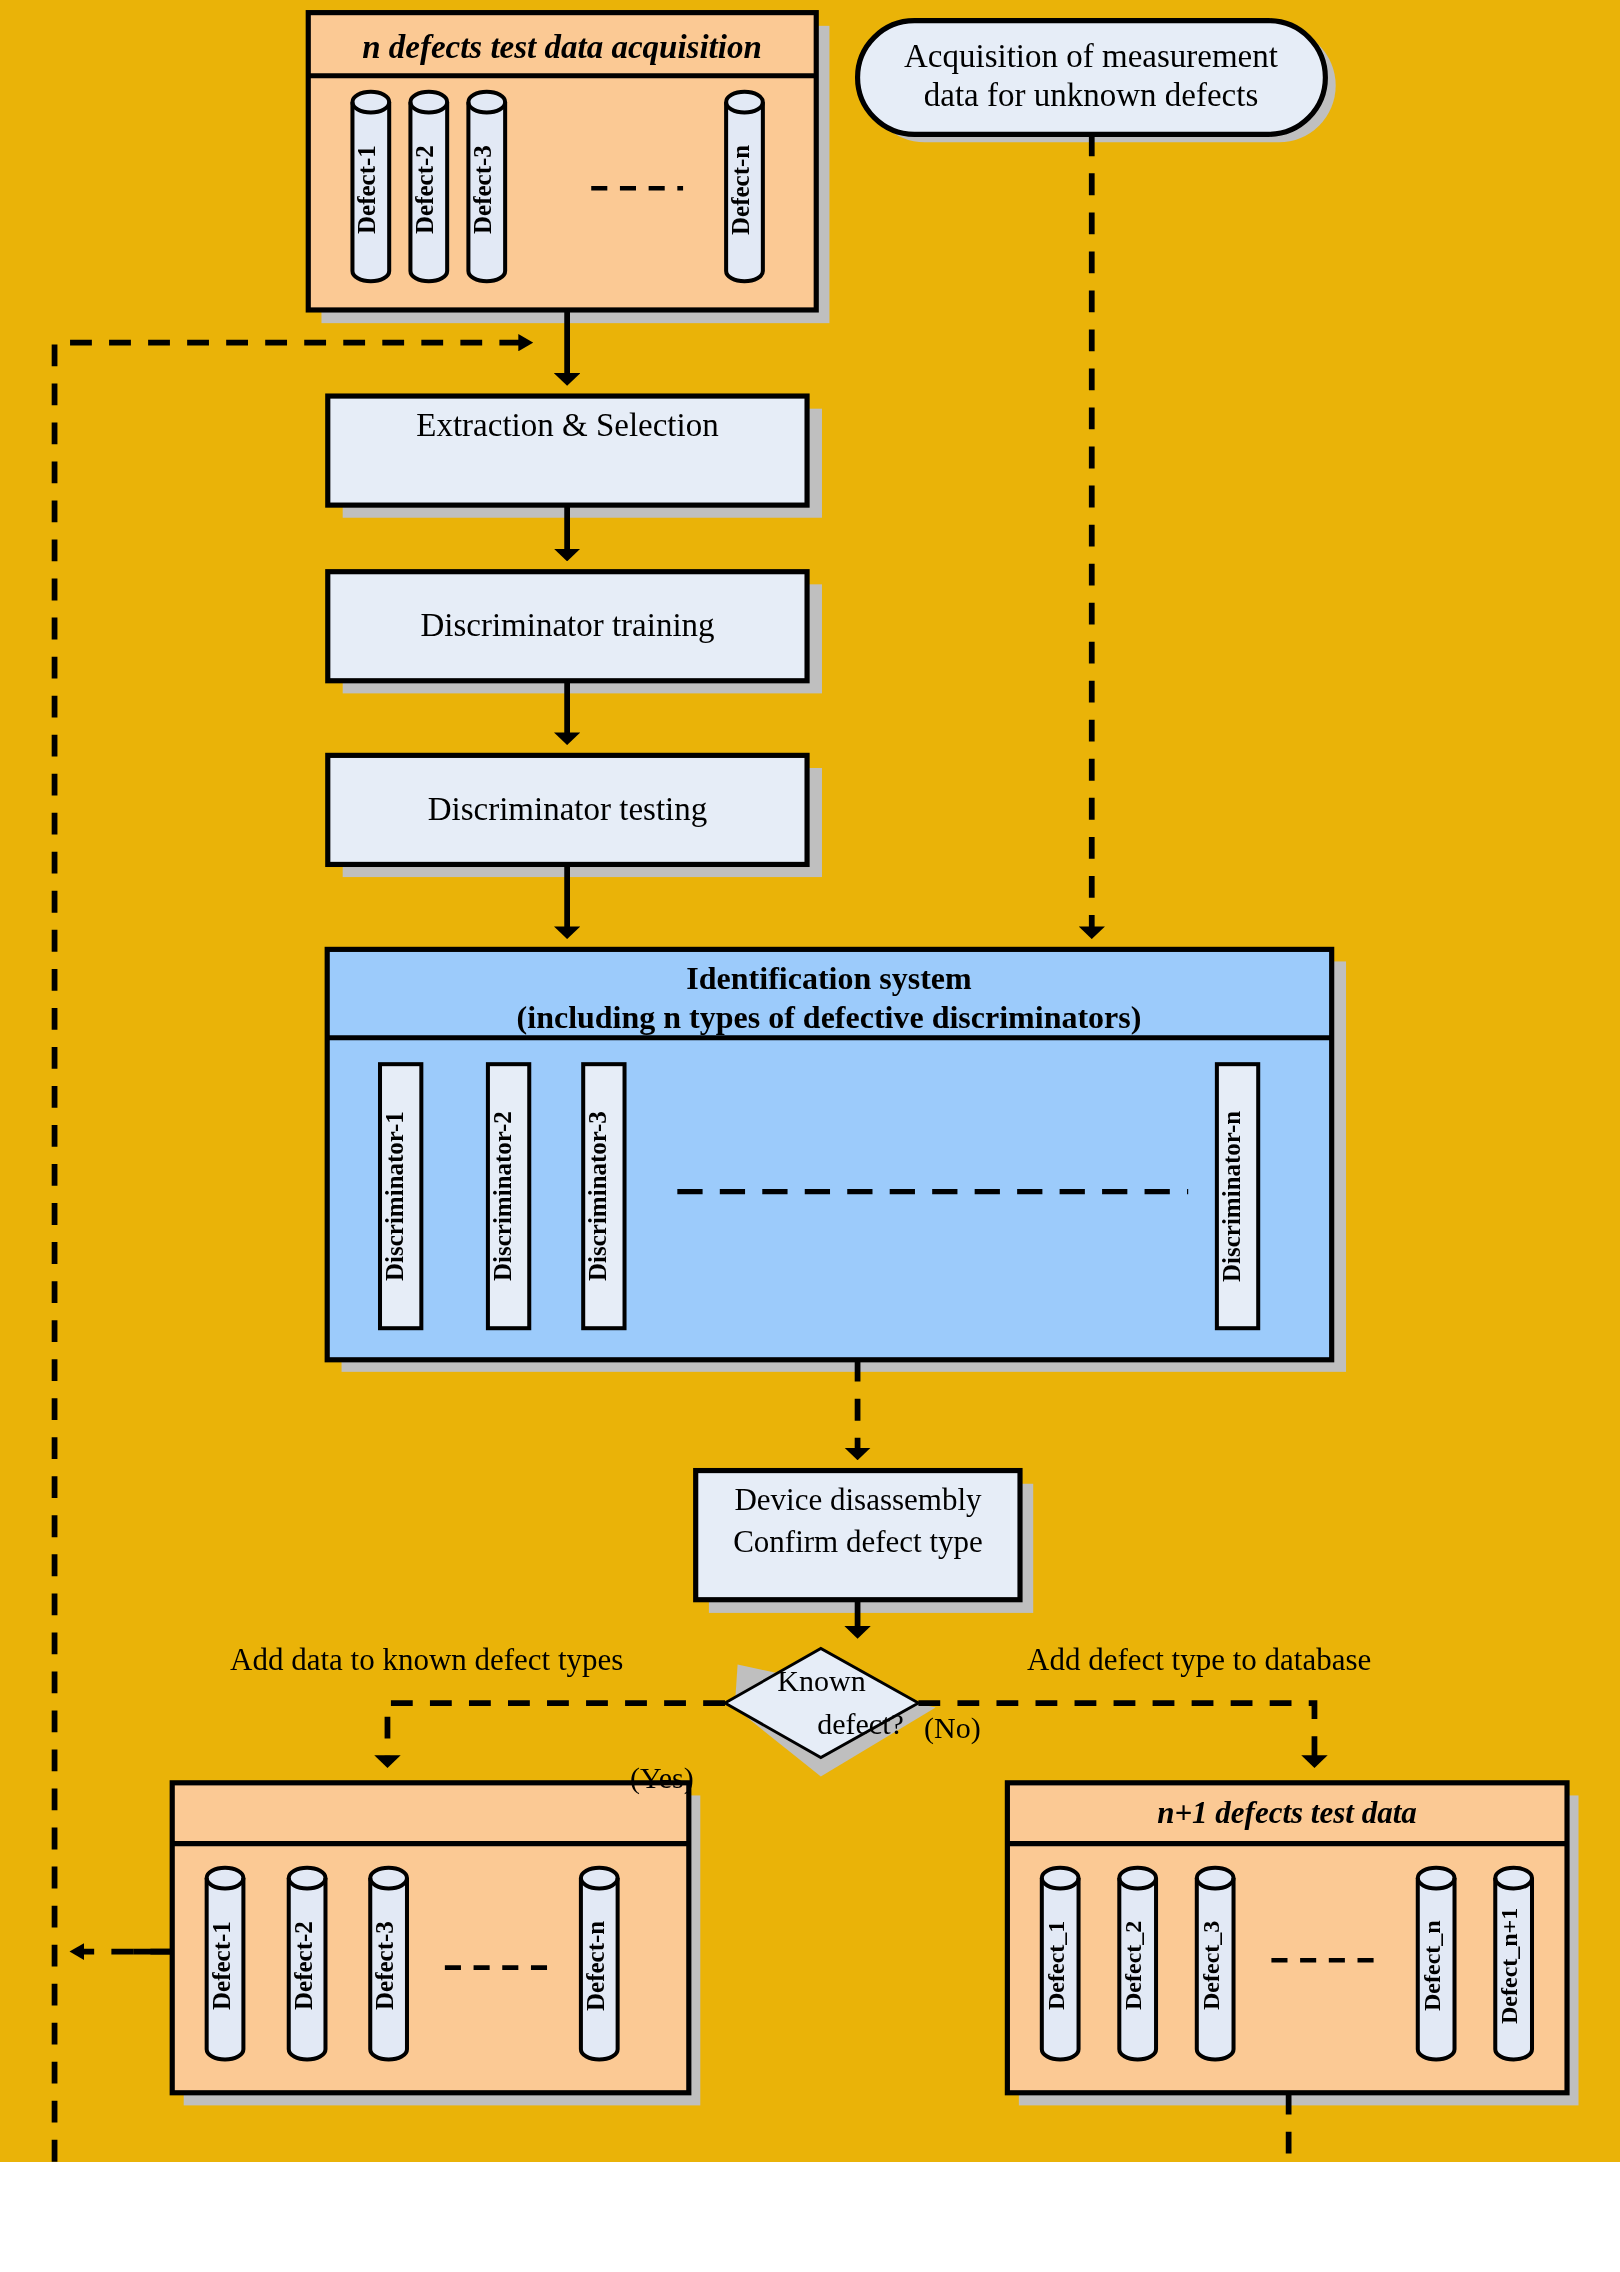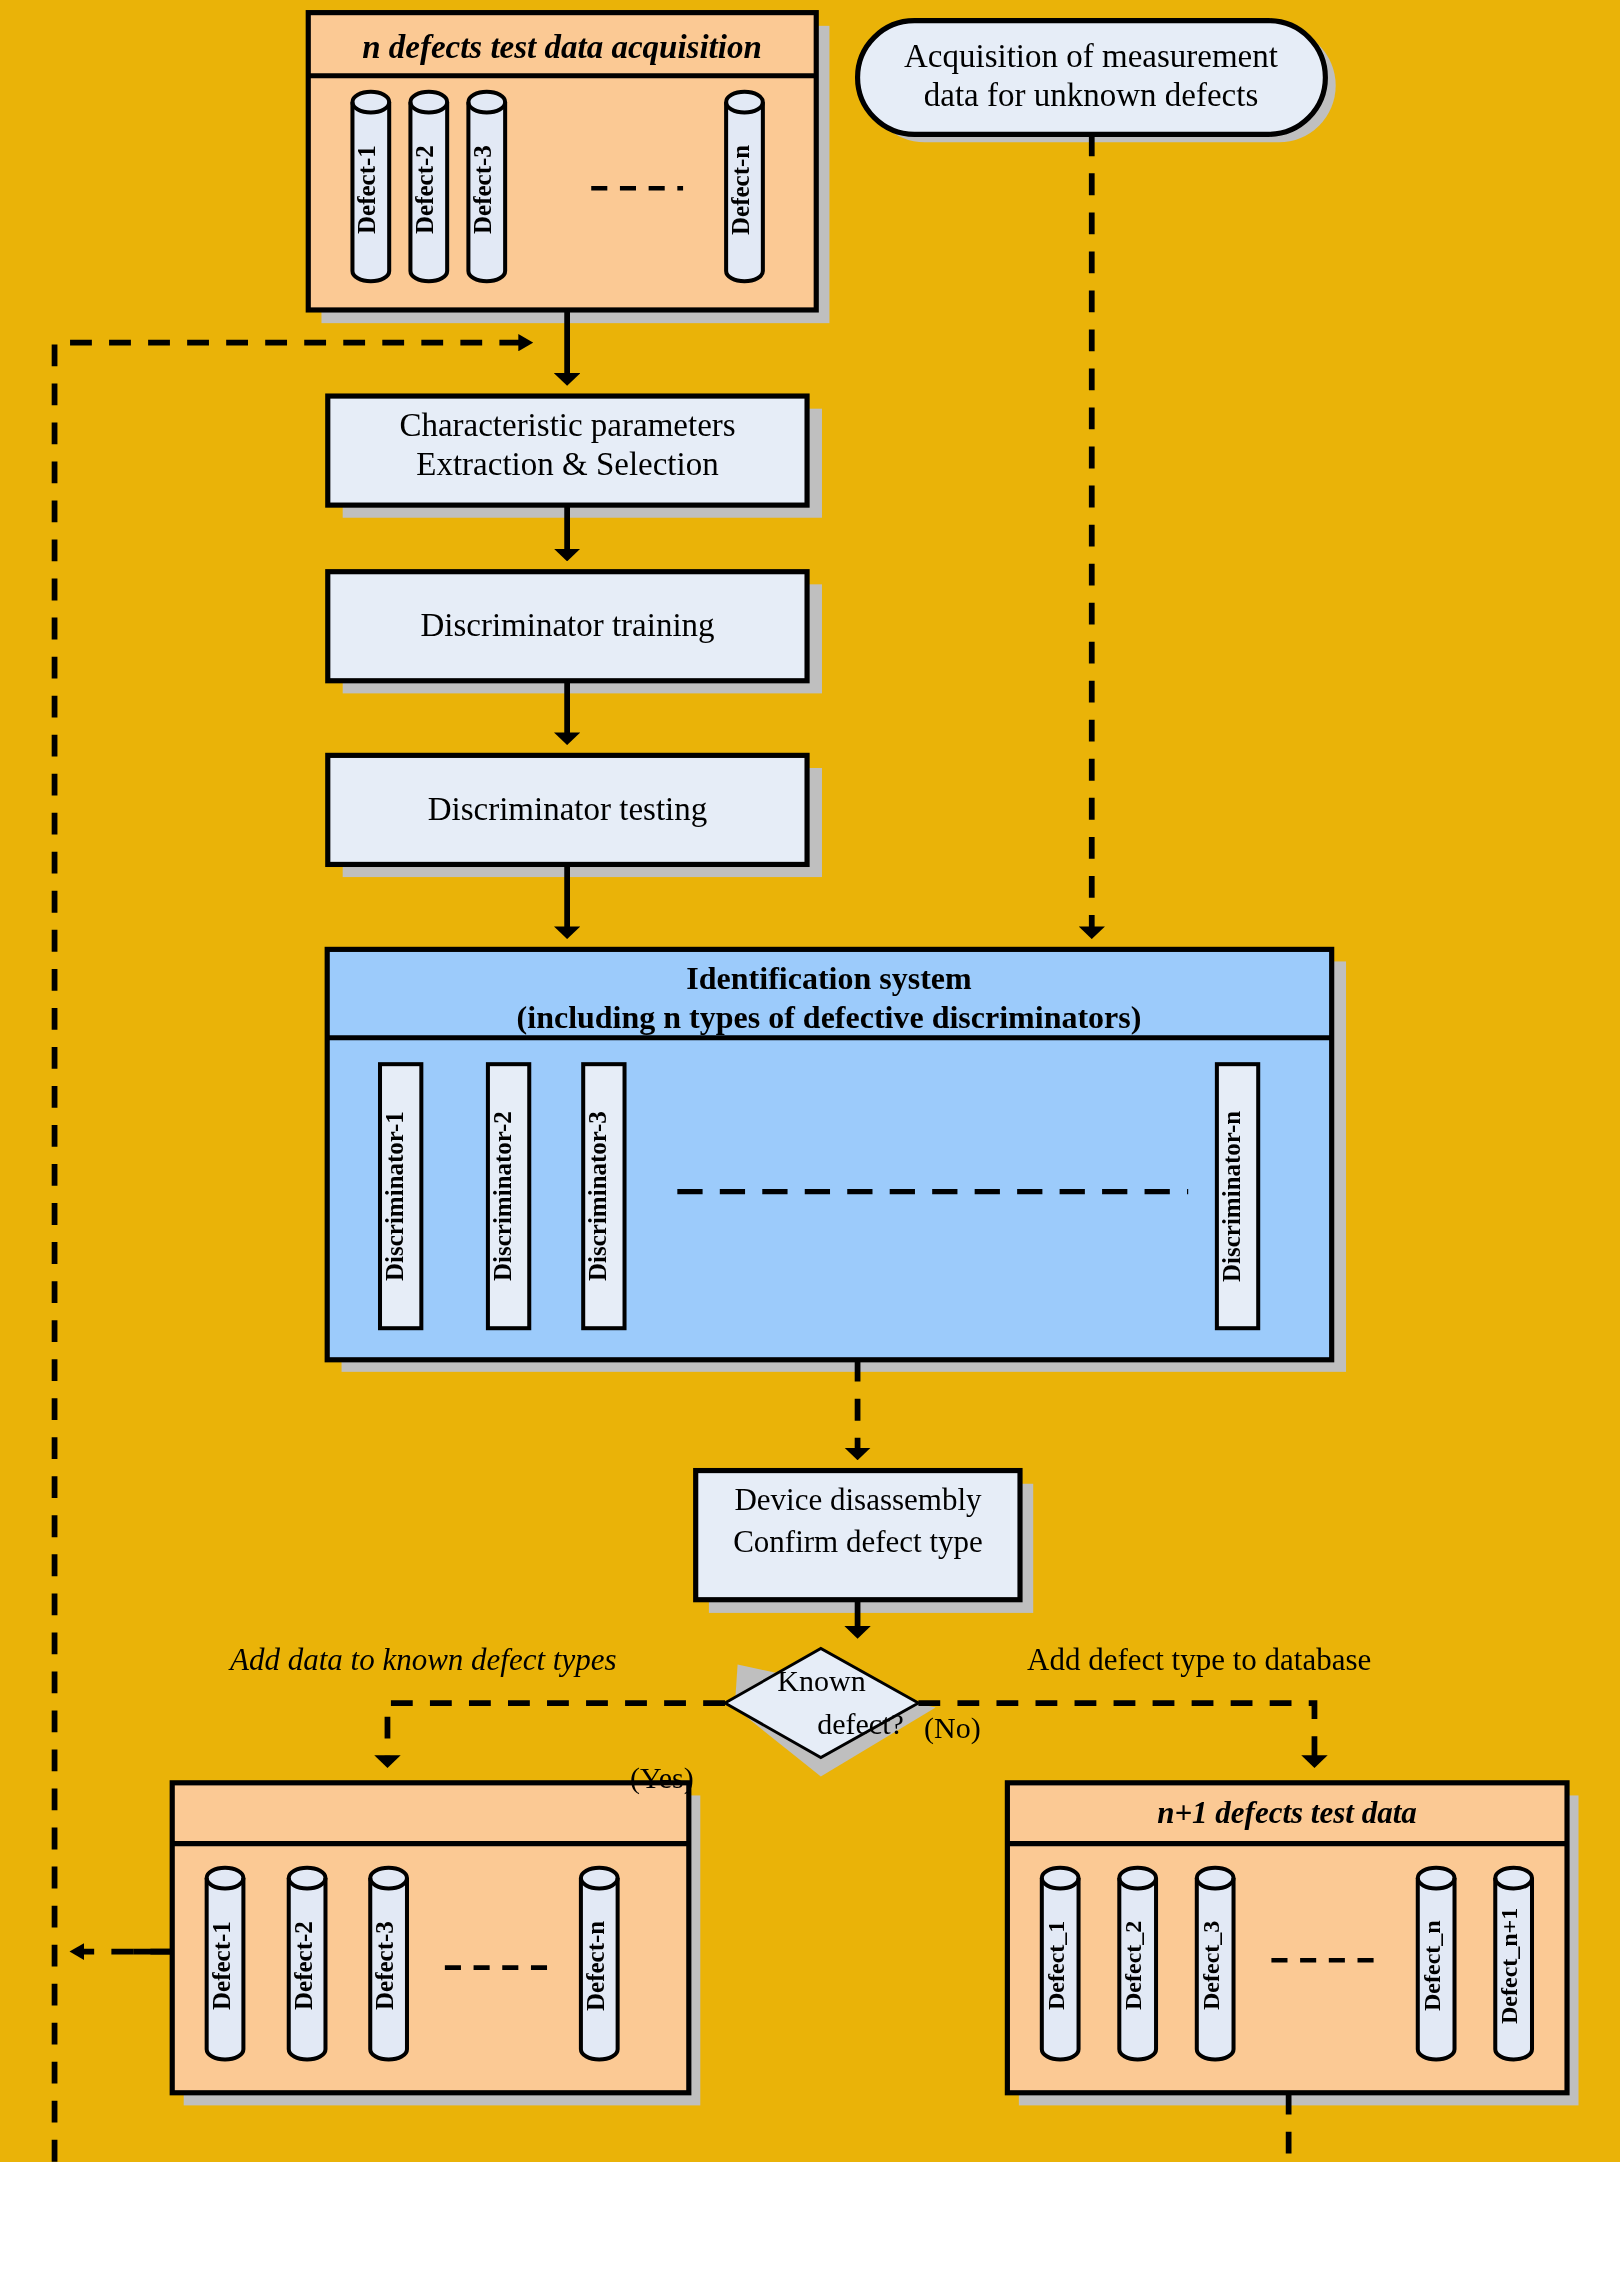--- a/index.html
+++ b/index.html
@@ -153,41 +153,41 @@
 
 <div class="lbl ctr bold-italic" style="left:308px;top:27.5px;width:508px;font-size:33px;">n defects test data acquisition</div>
 
 <div class="lbl vert ctr" style="left:352px;top:109px;height:161px;width:37px;font-size:25px;font-weight:bold;">Defect-1</div>
 <div class="lbl vert ctr" style="left:410px;top:109px;height:161px;width:37px;font-size:25px;font-weight:bold;">Defect-2</div>
 <div class="lbl vert ctr" style="left:468px;top:109px;height:161px;width:37px;font-size:25px;font-weight:bold;">Defect-3</div>
 <div class="lbl vert ctr" style="left:726px;top:109px;height:161px;width:37px;font-size:25px;font-weight:bold;">Defect-n</div>
 
 <div class="lbl ctr" style="left:857px;top:37px;width:468px;font-size:33px;"><div>Acquisition of measurement</div><div>data for unknown defects</div></div>
 
-<div class="lbl ctr" style="left:328px;top:406px;width:479px;font-size:33px;"><div>Characteristic parameters</div><div>Extraction &amp; Selection</div></div>
+<div class="lbl ctr" style="left:328px;top:406px;width:479px;font-size:33px;"><div>Extraction &amp; Selection</div></div>
 <div class="lbl ctr" style="left:328px;top:606px;width:479px;font-size:33px;">Discriminator training</div>
 <div class="lbl ctr" style="left:328px;top:790px;width:479px;font-size:33px;">Discriminator testing</div>
 
 <div class="lbl ctr bold" style="left:327px;top:999px;width:1004px;font-size:32px;">(including n types of defective discriminators)</div>
 <div class="lbl ctr bold" style="left:327px;top:960px;width:1004px;font-size:32px;">Identification system</div>
 
 <div class="lbl vert ctr" style="left:380px;top:1069px;height:255px;width:41px;font-size:25px;font-weight:bold;">Discriminator-1</div>
 <div class="lbl vert ctr" style="left:488px;top:1069px;height:255px;width:41px;font-size:25px;font-weight:bold;">Discriminator-2</div>
 <div class="lbl vert ctr" style="left:583px;top:1069px;height:255px;width:41px;font-size:25px;font-weight:bold;">Discriminator-3</div>
 <div class="lbl vert ctr" style="left:1217px;top:1069px;height:255px;width:41px;font-size:25px;font-weight:bold;">Discriminator-n</div>
 
 <div class="lbl ctr" style="left:696px;top:1479px;width:324px;font-size:31px;line-height:1.35;"><div>Device disassembly</div><div>Confirm defect type</div></div>
 
 <div class="lbl ctr" style="left:725px;top:1663px;width:193px;font-size:30px;">Known</div>
 <div class="lbl ctr" style="left:764px;top:1706px;width:193px;font-size:30px;">defect?</div>
 
 <div class="lbl" style="left:630px;top:1760px;font-size:30px;">(Yes)</div>
 <div class="lbl" style="left:924px;top:1710px;font-size:30px;">(No)</div>
 
-<div class="lbl" style="left:230px;top:1642px;font-size:31px;font-style:italic;">Add data to known defect types</div>
+<div class="lbl" style="left:230px;top:1642px;font-size:31px;">Add data to known defect types</div>
 <div class="lbl" style="left:1027px;top:1642px;font-size:31px;">Add defect type to database</div>
 
 <div class="lbl vert ctr" style="left:207px;top:1885px;height:161px;width:37px;font-size:25px;font-weight:bold;">Defect-1</div>
 <div class="lbl vert ctr" style="left:289px;top:1885px;height:161px;width:37px;font-size:25px;font-weight:bold;">Defect-2</div>
 <div class="lbl vert ctr" style="left:370px;top:1885px;height:161px;width:37px;font-size:25px;font-weight:bold;">Defect-3</div>
 <div class="lbl vert ctr" style="left:581px;top:1885px;height:161px;width:37px;font-size:25px;font-weight:bold;">Defect-n</div>
 
 <div class="lbl ctr bold-italic" style="left:1007px;top:1795px;width:560px;font-size:31px;">n+1 defects test data</div>
 <div class="lbl vert ctr" style="left:1042px;top:1885px;height:161px;width:37px;font-size:24px;font-weight:bold;">Defect_1</div>
 <div class="lbl vert ctr" style="left:1119px;top:1885px;height:161px;width:37px;font-size:24px;font-weight:bold;">Defect_2</div>

